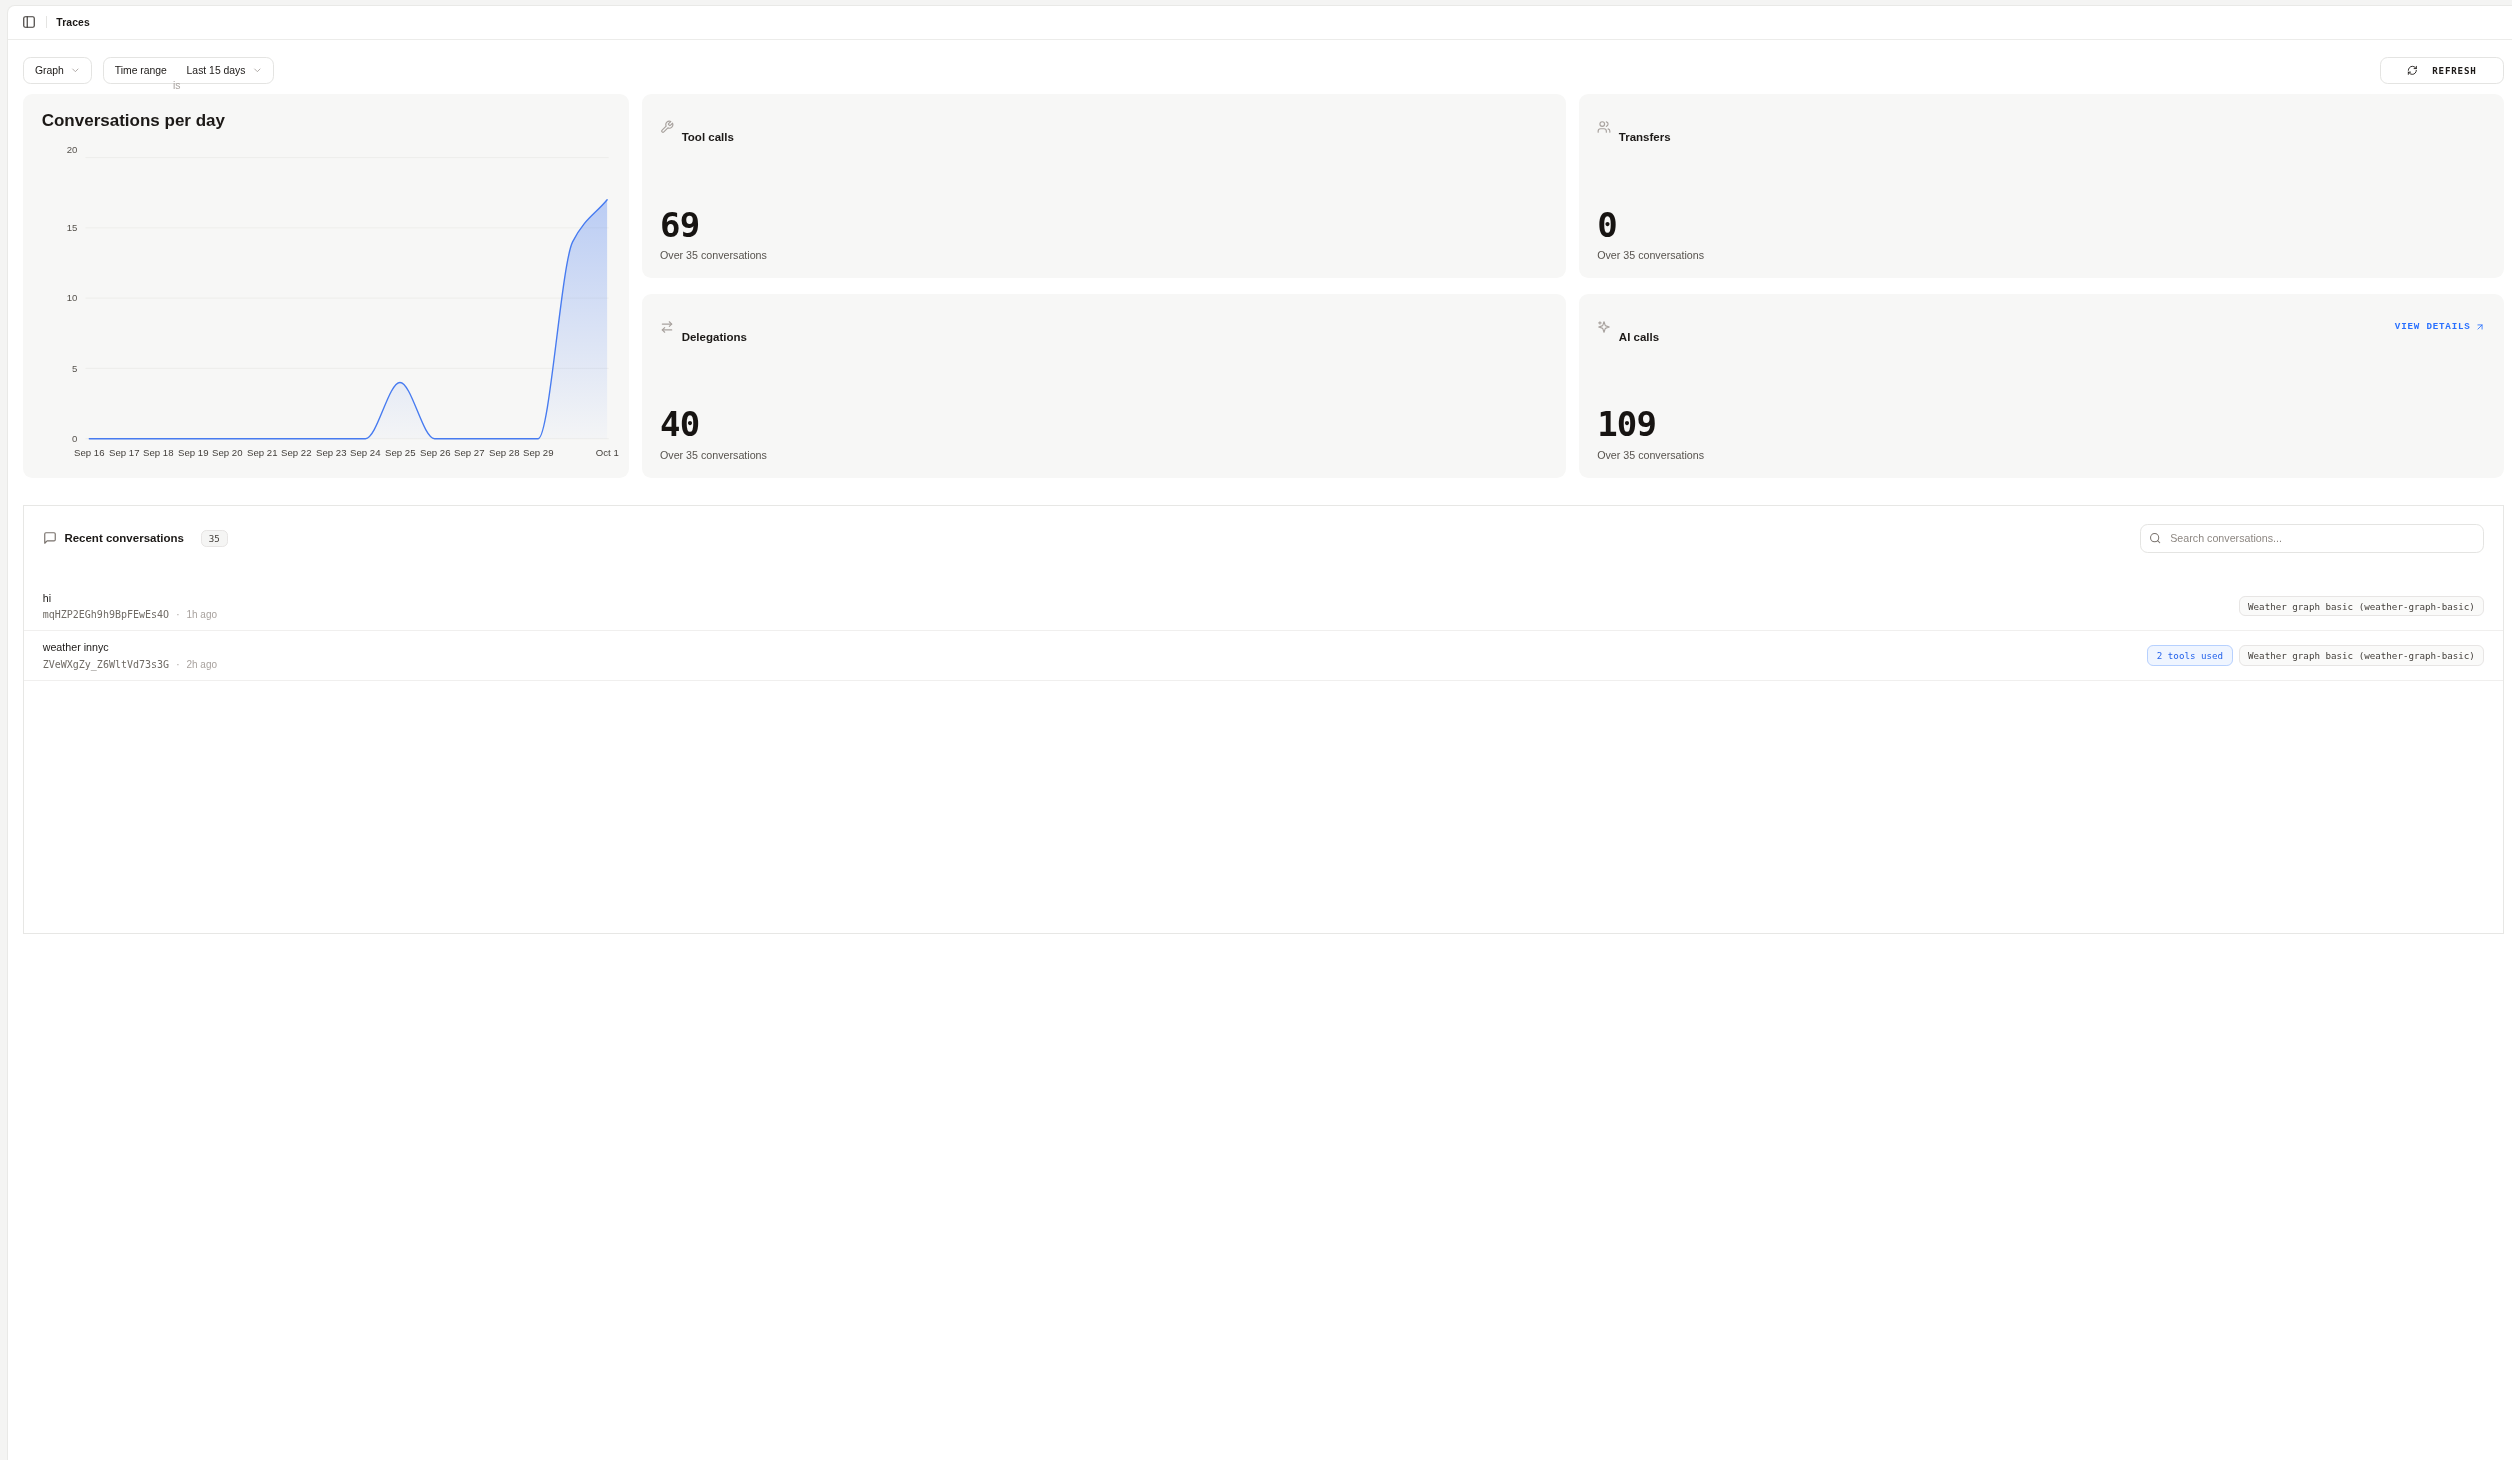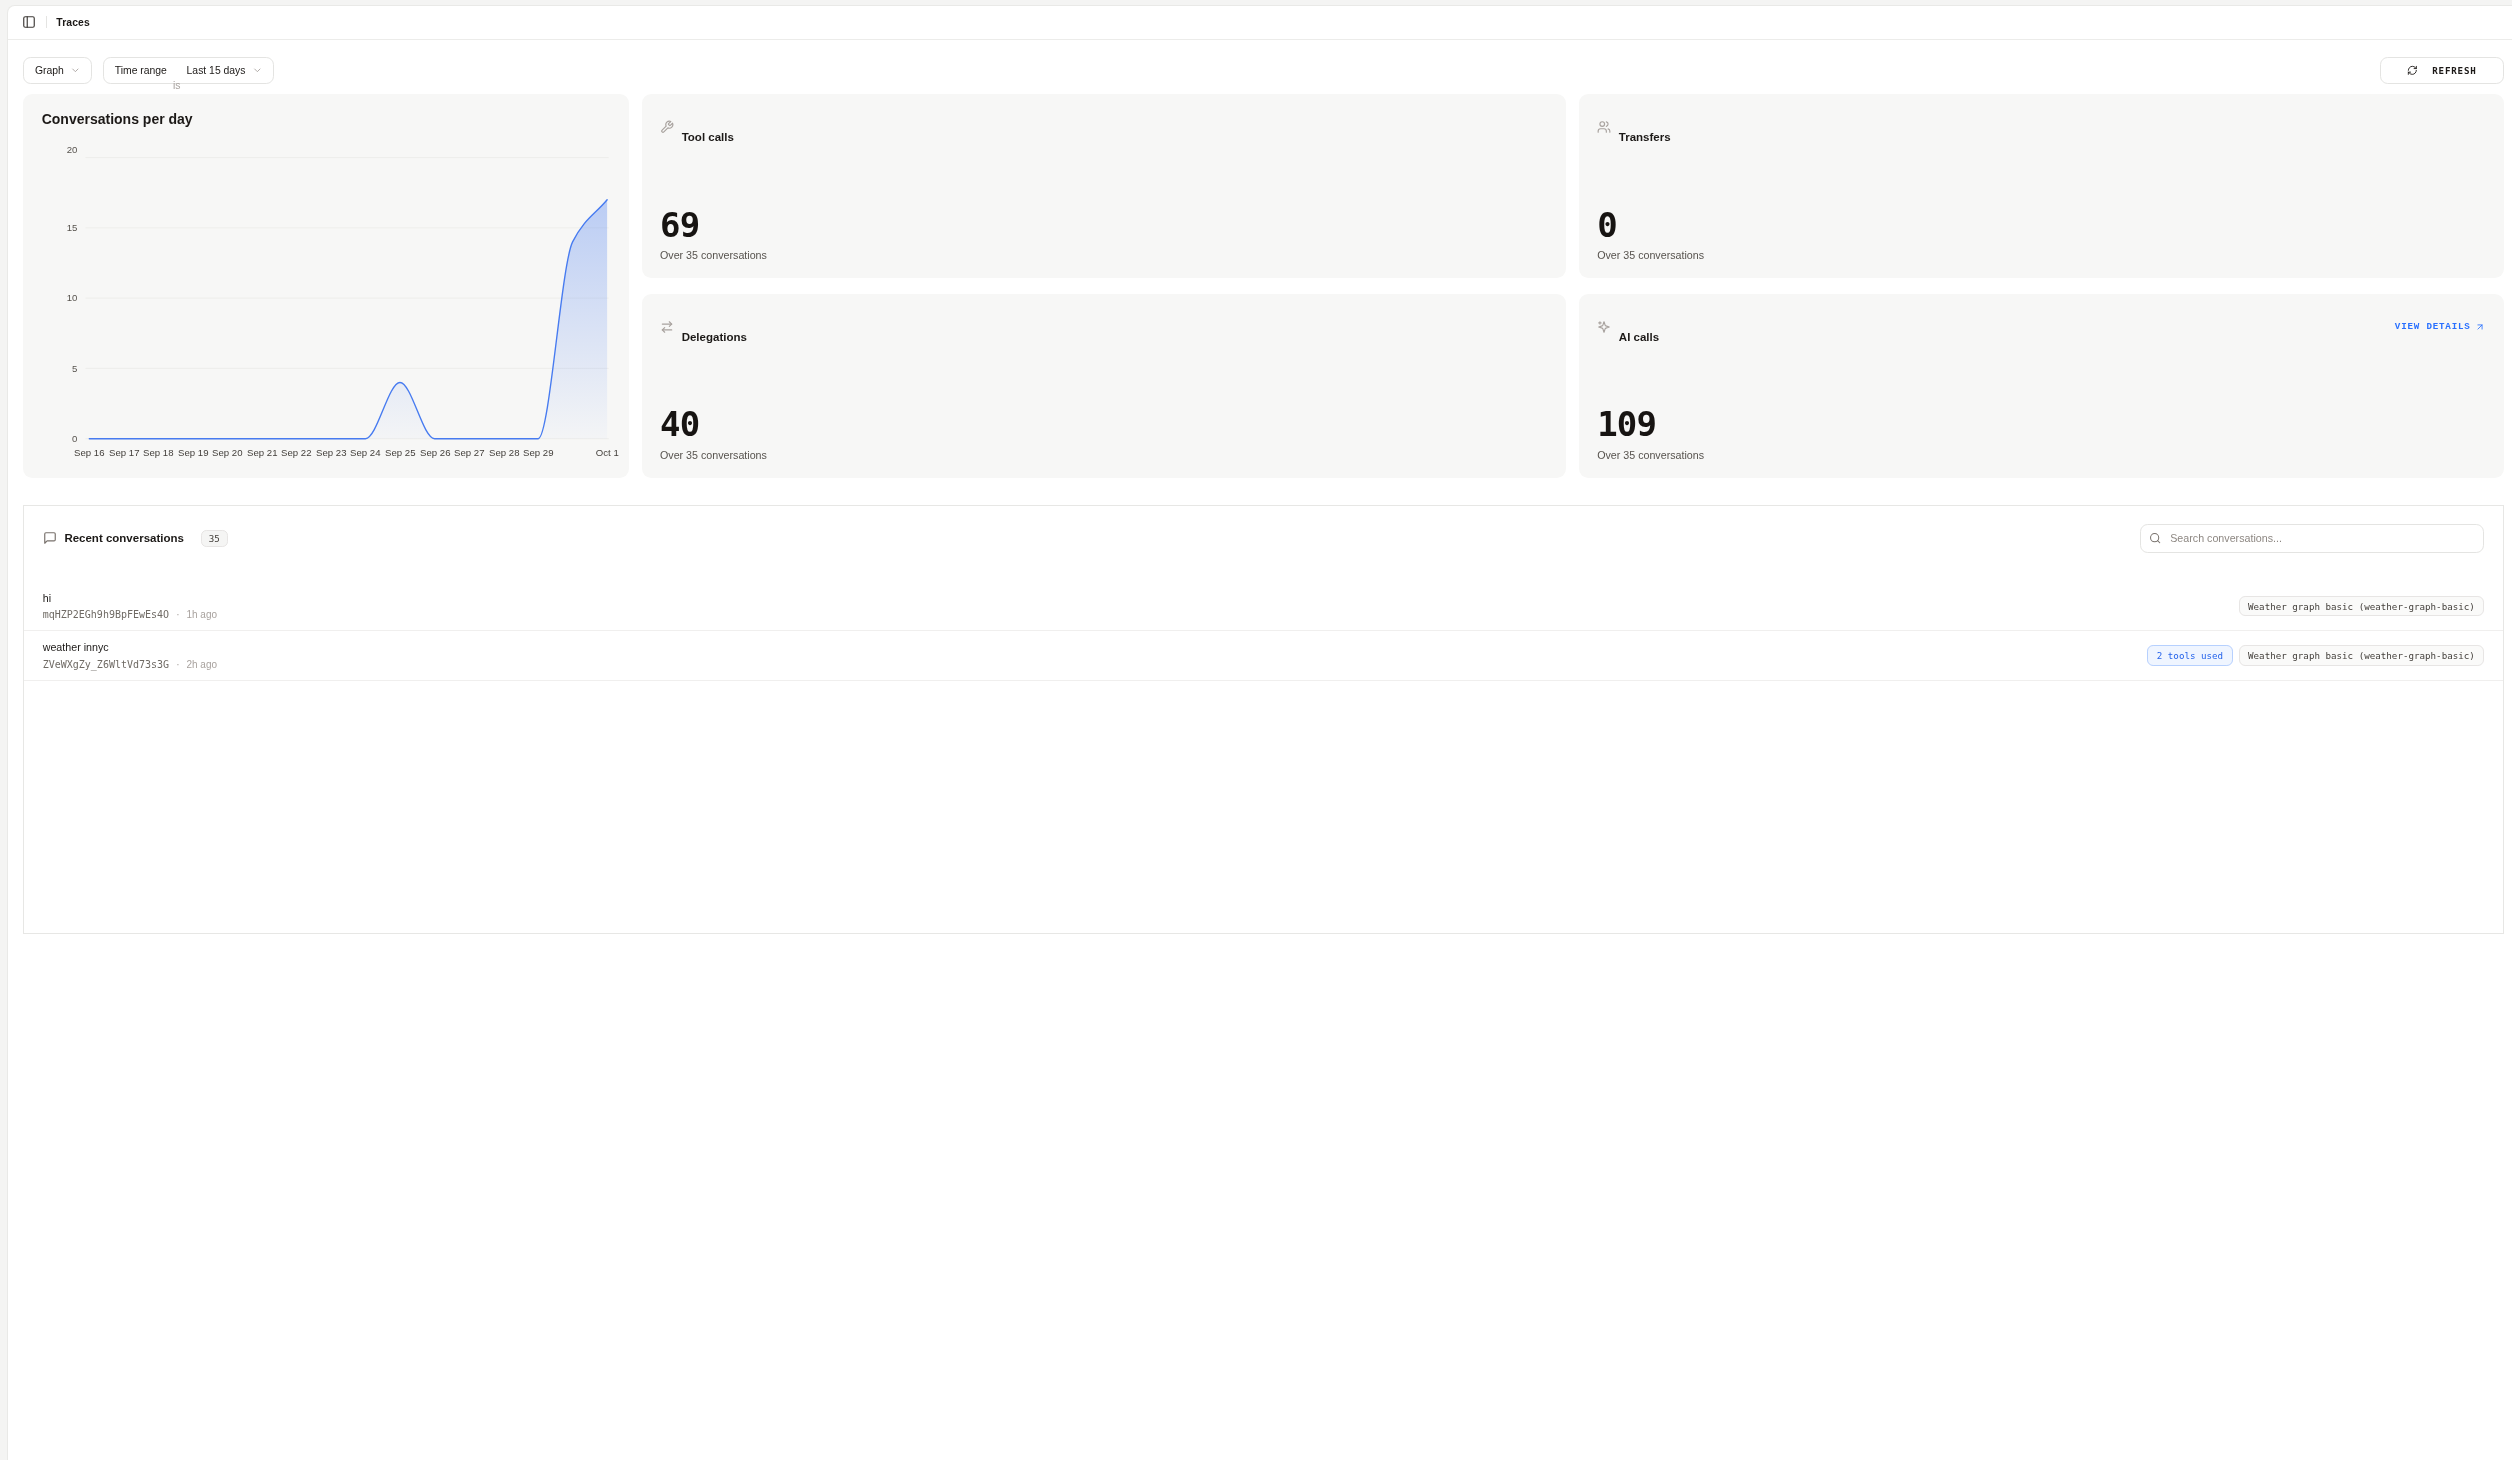--- a/index.html
+++ b/index.html
@@ -36,21 +36,21 @@
                   display:flex; align-items:center; gap:9.2px; padding:0 11.5px; cursor:pointer;
                   font-family:"DejaVu Sans Mono", monospace; font-size:9.6px; letter-spacing:1.5px;
                   color:#44403c; font-weight:500; background:#fff; }
   .span-filters svg { color:#44403c; }
 
   
   .cards { margin-top:10.7px; display:grid; grid-template-columns:606px 1fr 1fr;
            grid-template-rows:184px 184px; gap:15.3px 12.3px; }
   .card { background:#f7f7f6; border-radius:9.2px; }
   .chart-card { grid-row:1 / 3; position:relative; }
-  .chart-card h2 { position:absolute; left:18.4px; top:17px; font-size:14px; font-weight:600; color:#1c1917; }
+  .chart-card h2 { position:absolute; left:18.4px; top:17px; font-size:17px; font-weight:600; color:#1c1917; }
   .chart-card svg.plot { position:absolute; left:0; top:0; }
   .ytick { position:absolute; left:0; width:54px; text-align:right; font-size:9.6px; color:#57534e; }
   .xtick { position:absolute; top:353px; transform:translateX(-50%); font-size:9.6px; color:#44403c; white-space:nowrap; }
 
   .stat-card { display:flex; flex-direction:column; padding:17px 18.4px; }
   .stat-head { display:flex; align-items:center; gap:7.7px; }
   .stat-head .s-icon { color:#a8a29e; display:flex; }
   .stat-label { font-size:11.5px; font-weight:600; color:#1c1917;margin-top:20px; }
   .view-details { margin-left:auto; display:flex; align-items:center; gap:4.6px; cursor:pointer;
                   background:none; border:none; color:#2970ff;

